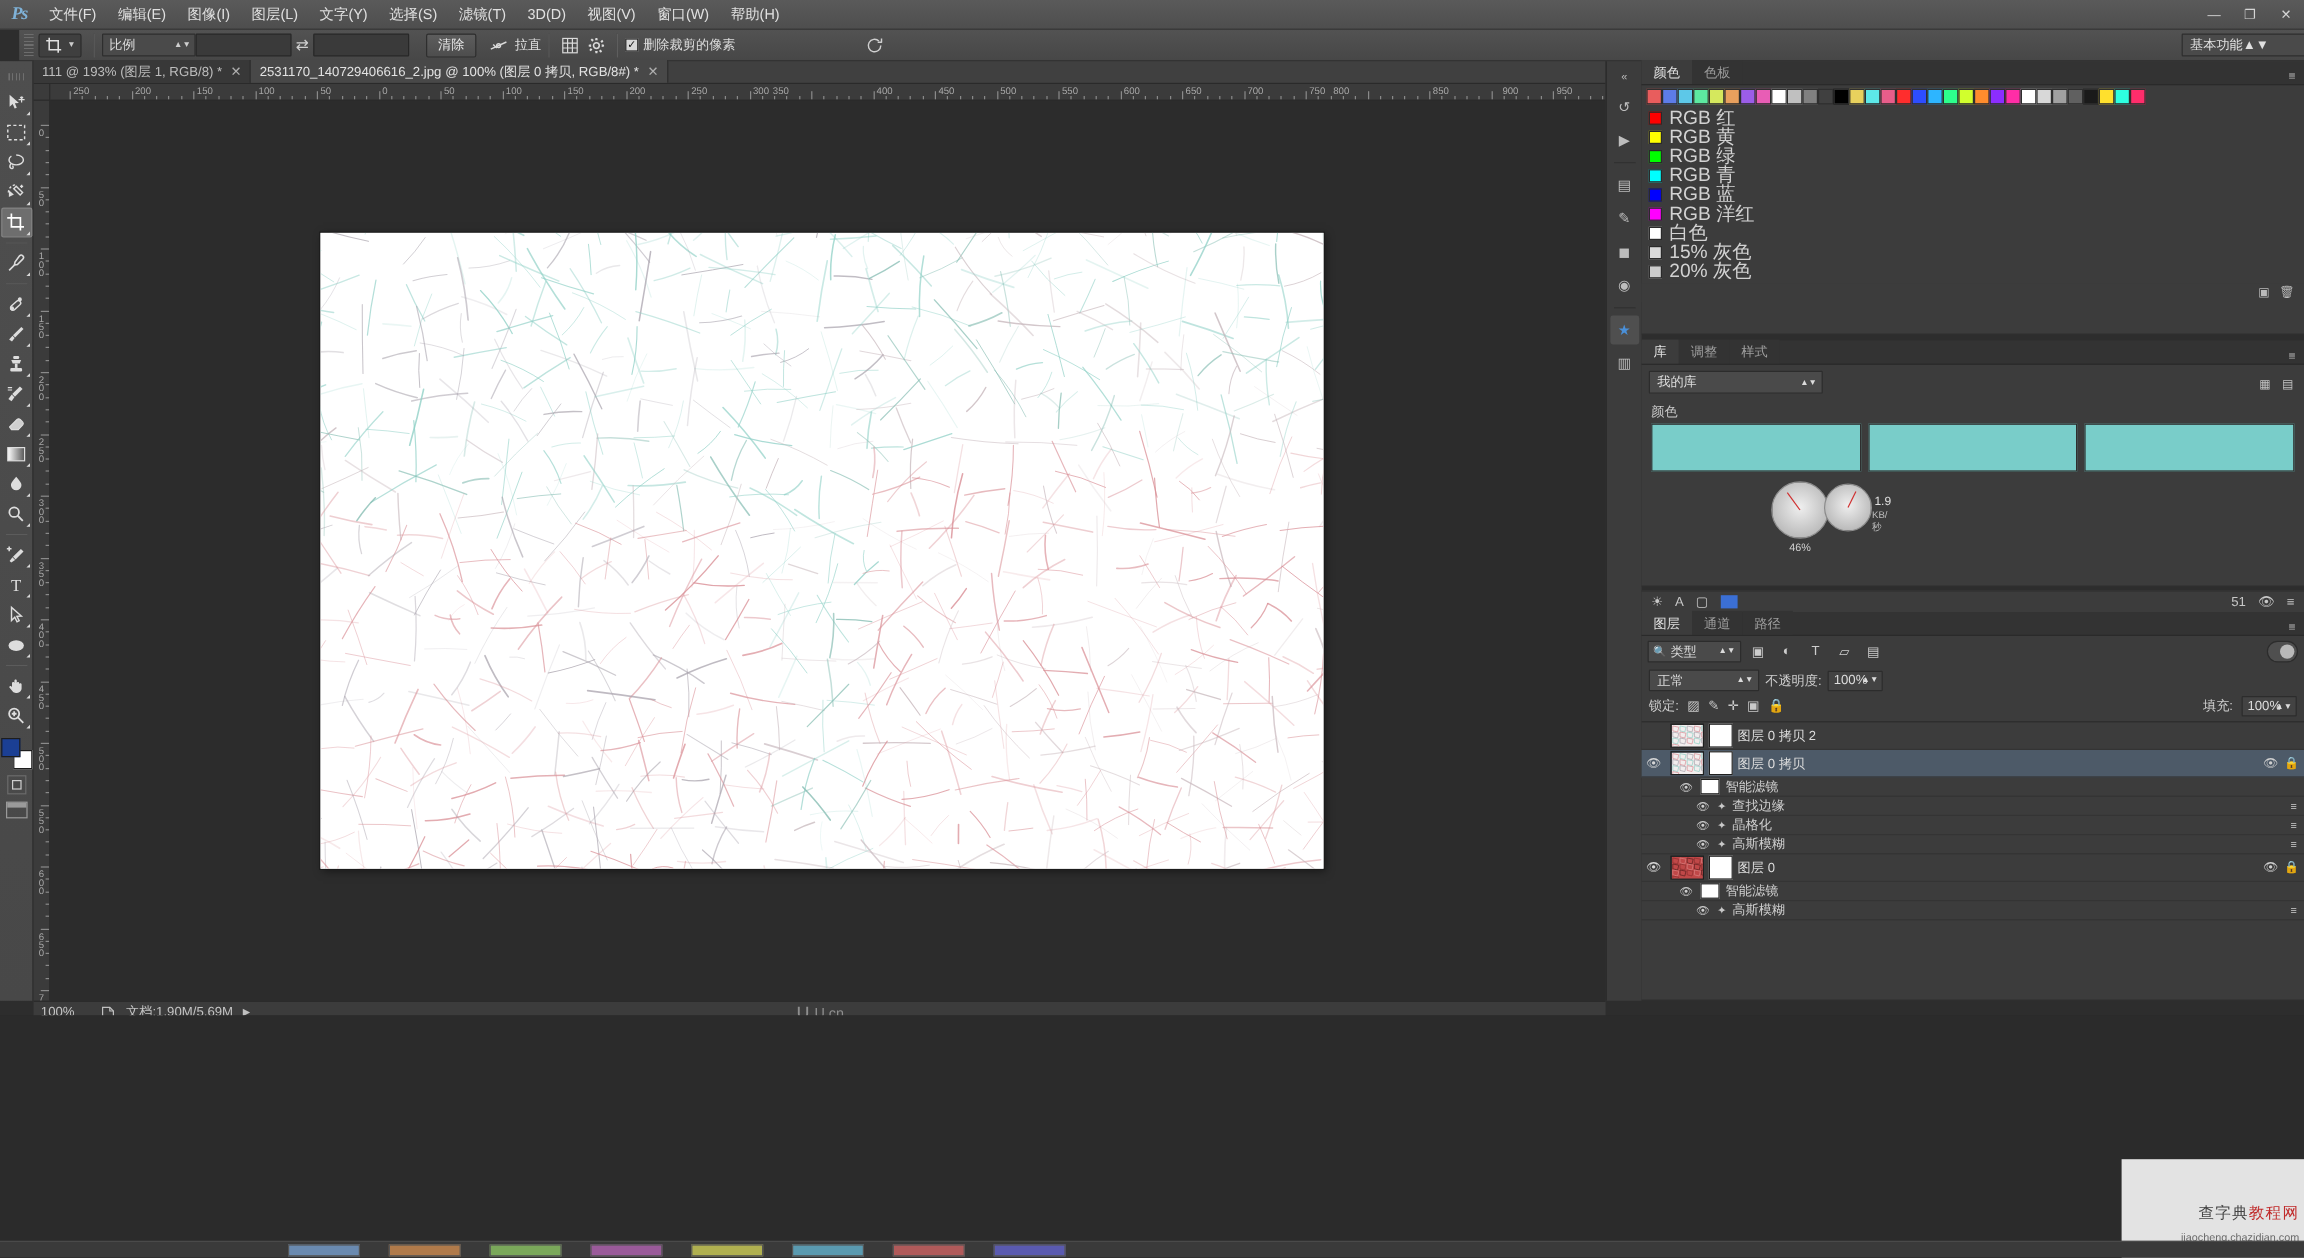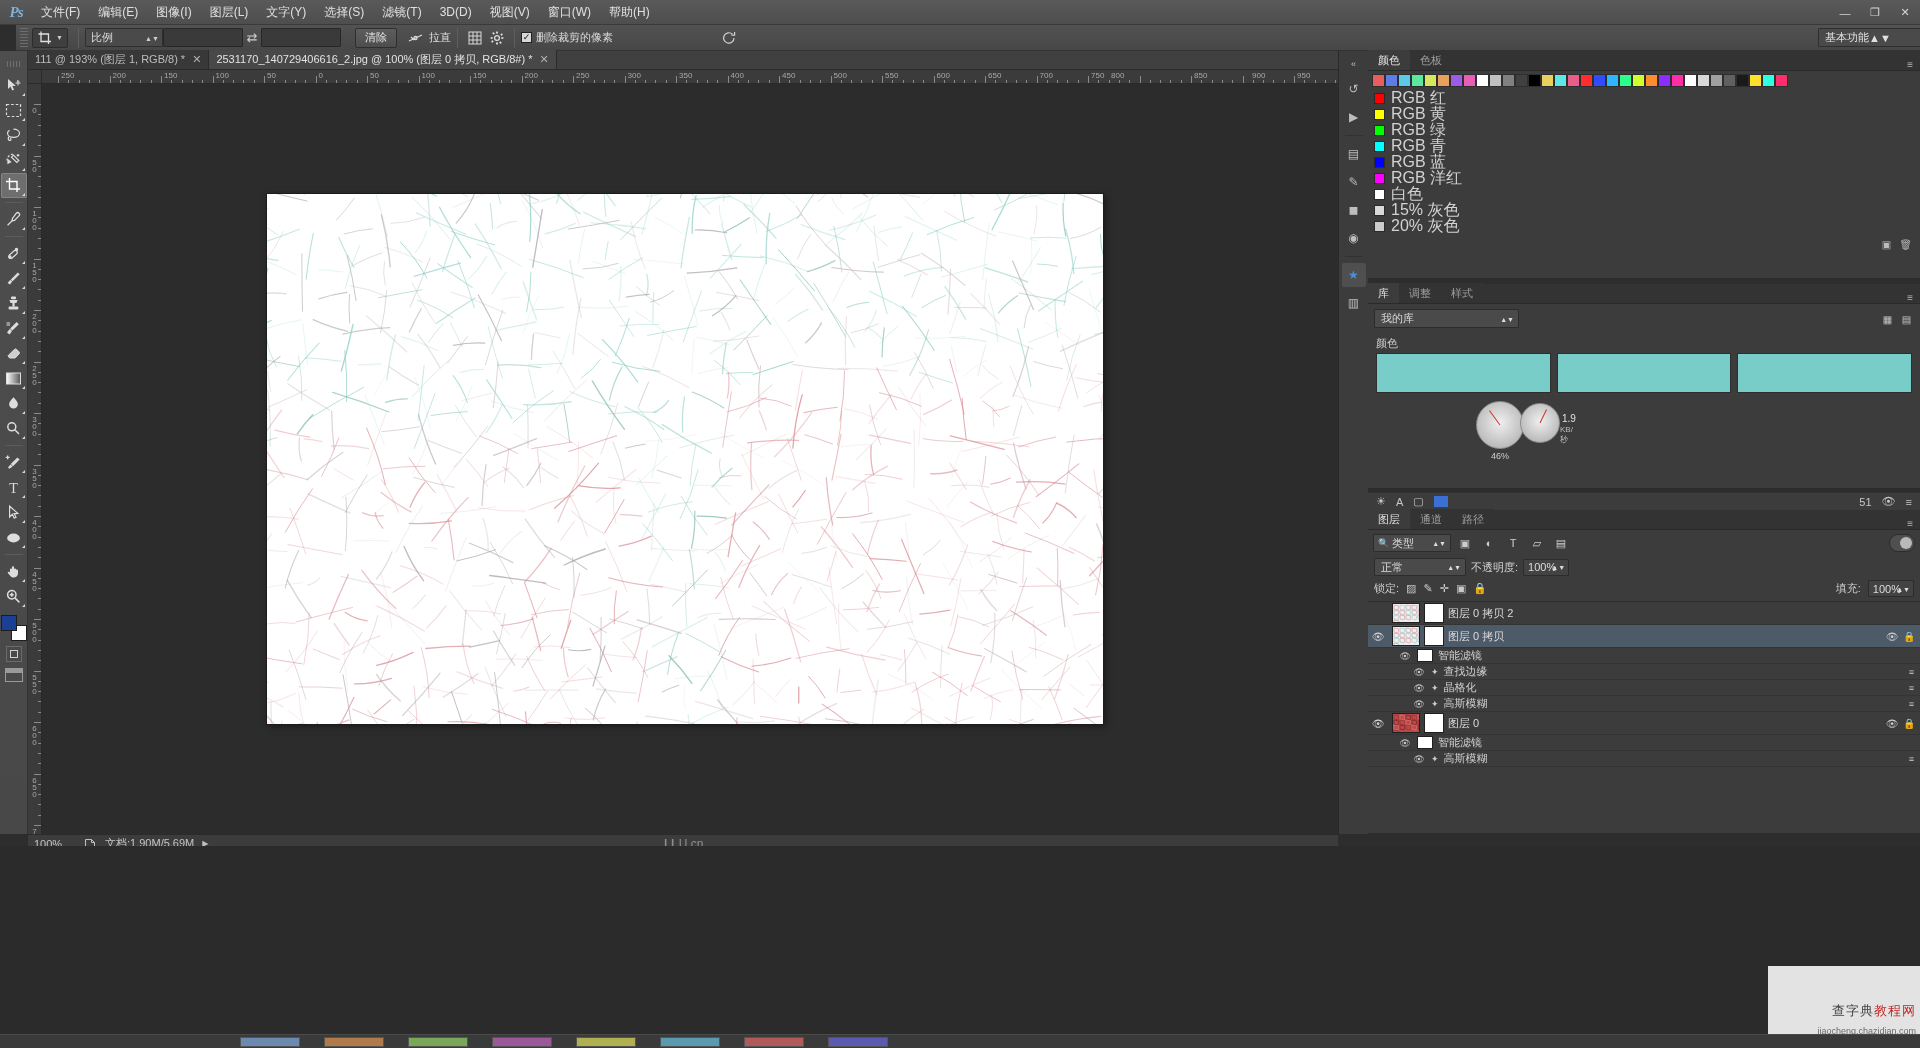--- a/index.html
+++ b/index.html
@@ -669,21 +669,21 @@
       <div class="rtick" style="left: 551.6px; height: 3px;"></div>
       <div class="rtick" style="left: 561.9px; height: 3px;"></div>
       <div class="rtick" style="left: 572.2px; height: 3px;"></div>
       <div class="rtick" style="left: 582.5px; height: 7px;"></div>
       <div class="rlab" style="left: 585.5px;">300</div>
       <div class="rtick" style="left: 592.8px; height: 3px;"></div>
       <div class="rtick" style="left: 603.1px; height: 3px;"></div>
       <div class="rtick" style="left: 613.4px; height: 3px;"></div>
       <div class="rtick" style="left: 623.7px; height: 3px;"></div>
       <div class="rtick" style="left: 634px; height: 7px;"></div>
-      <div class="rlab" style="left: 637px;">350</div>
+      <div class="rlab" style="left: 602px;">350</div>
       <div class="rtick" style="left: 644.3px; height: 3px;"></div>
       <div class="rtick" style="left: 654.6px; height: 3px;"></div>
       <div class="rtick" style="left: 664.9px; height: 3px;"></div>
       <div class="rtick" style="left: 675.2px; height: 3px;"></div>
       <div class="rtick" style="left: 685.5px; height: 7px;"></div>
       <div class="rlab" style="left: 688.5px;">400</div>
       <div class="rtick" style="left: 695.8px; height: 3px;"></div>
       <div class="rtick" style="left: 706.1px; height: 3px;"></div>
       <div class="rtick" style="left: 716.4px; height: 3px;"></div>
       <div class="rtick" style="left: 726.7px; height: 3px;"></div>

